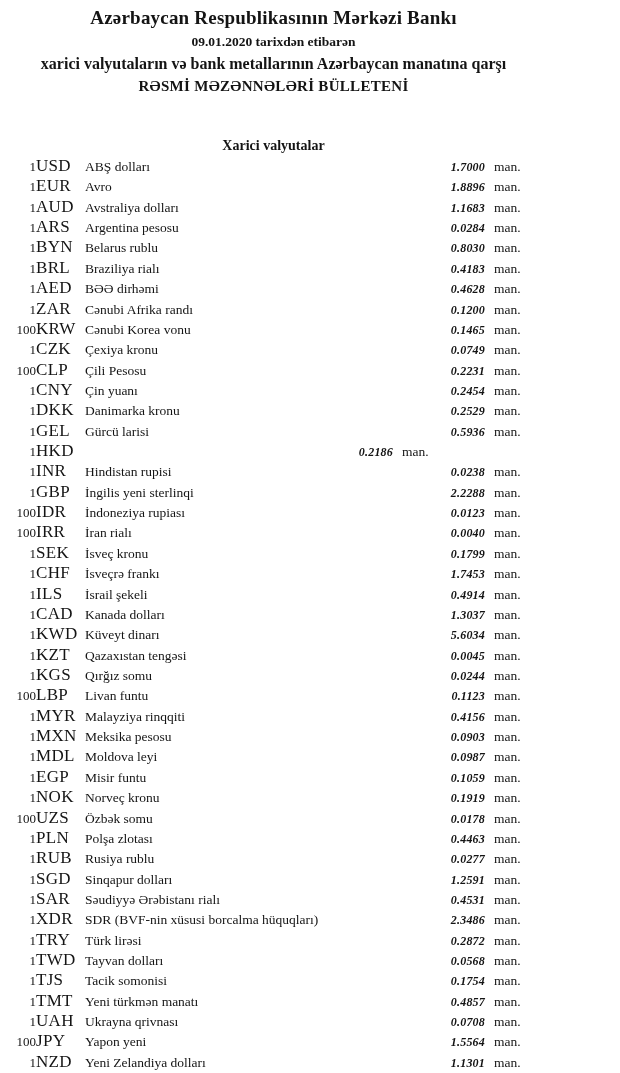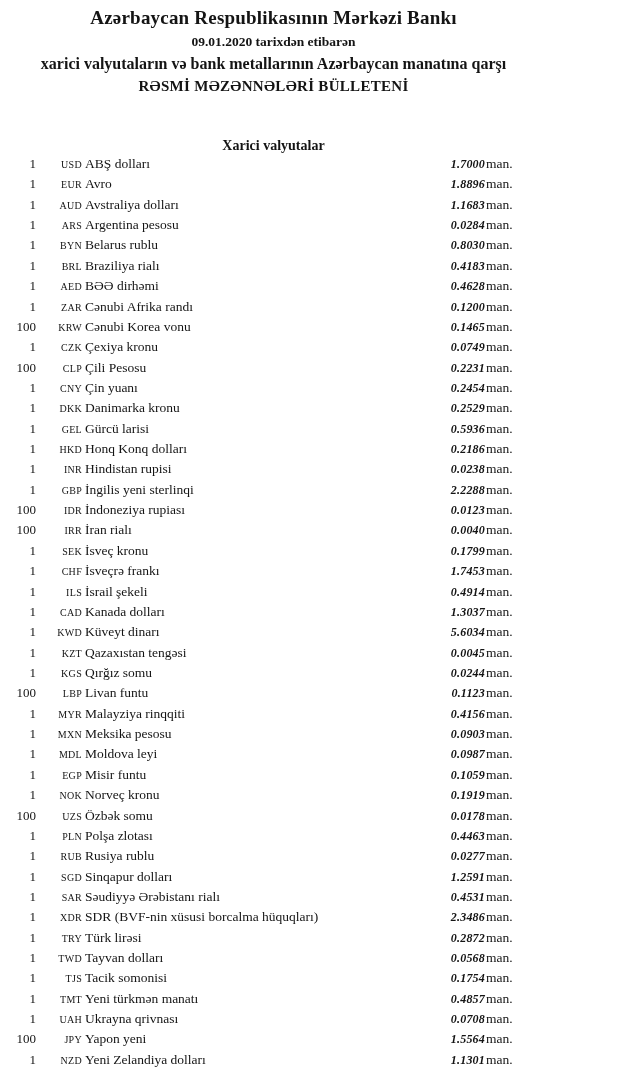--- a/index.html
+++ b/index.html
@@ -30,30 +30,30 @@
   .rate-table { margin-top: 0; }
   .row {
     display: grid;
     grid-template-columns: 36px 46px 1fr 92px 50px;
     align-items: baseline;
     height: 20.36px;
     padding-right: 12px;
     font-size: 13.5px;
   }
   .cell-qty  { text-align: right; font-size: 13px; }
-  .cell-code { text-align: right; font-size: 10px; letter-spacing: .3px; }
+  .cell-code { text-align: left; font-size: 17px; letter-spacing: .3px; }
   .cell-name { text-align: left; padding-left: 3px; white-space: nowrap; }
   .cell-rate {
     text-align: right;
     font-weight: bold;
     font-style: italic;
     font-size: 12px;
     letter-spacing: .2px;
   }
-  .cell-unit { text-align: left; padding-left: 1px; font-size: 13.5px; }
+  .cell-unit { text-align: left; padding-left: 9px; font-size: 13.5px; }
 </style>
 </head>
 <body>
 
 <div class="page">
 
   <div class="doc-header">
     <div class="bank-name">Azərbaycan Respublikasının Mərkəzi Bankı</div>
     <div class="date-line">09.01.2020 tarixdən etibarən</div>
     <div class="subject-line">xarici valyutaların və bank metallarının Azərbaycan manatına qarşı</div>
@@ -171,21 +171,20 @@
       <span class="cell-qty">1</span>
       <span class="cell-code">GEL</span>
       <span class="cell-name">Gürcü larisi</span>
       <span class="cell-rate">0.5936</span>
       <span class="cell-unit">man.</span>
     </div>
 
     <div class="row">
       <span class="cell-qty">1</span>
       <span class="cell-code">HKD</span>
-      <span class="cell-name">Honq Konq dolları</span>
       <span class="cell-rate">0.2186</span>
       <span class="cell-unit">man.</span>
     </div>
 
     <div class="row">
       <span class="cell-qty">1</span>
       <span class="cell-code">INR</span>
       <span class="cell-name">Hindistan rupisi</span>
       <span class="cell-rate">0.0238</span>
       <span class="cell-unit">man.</span>

